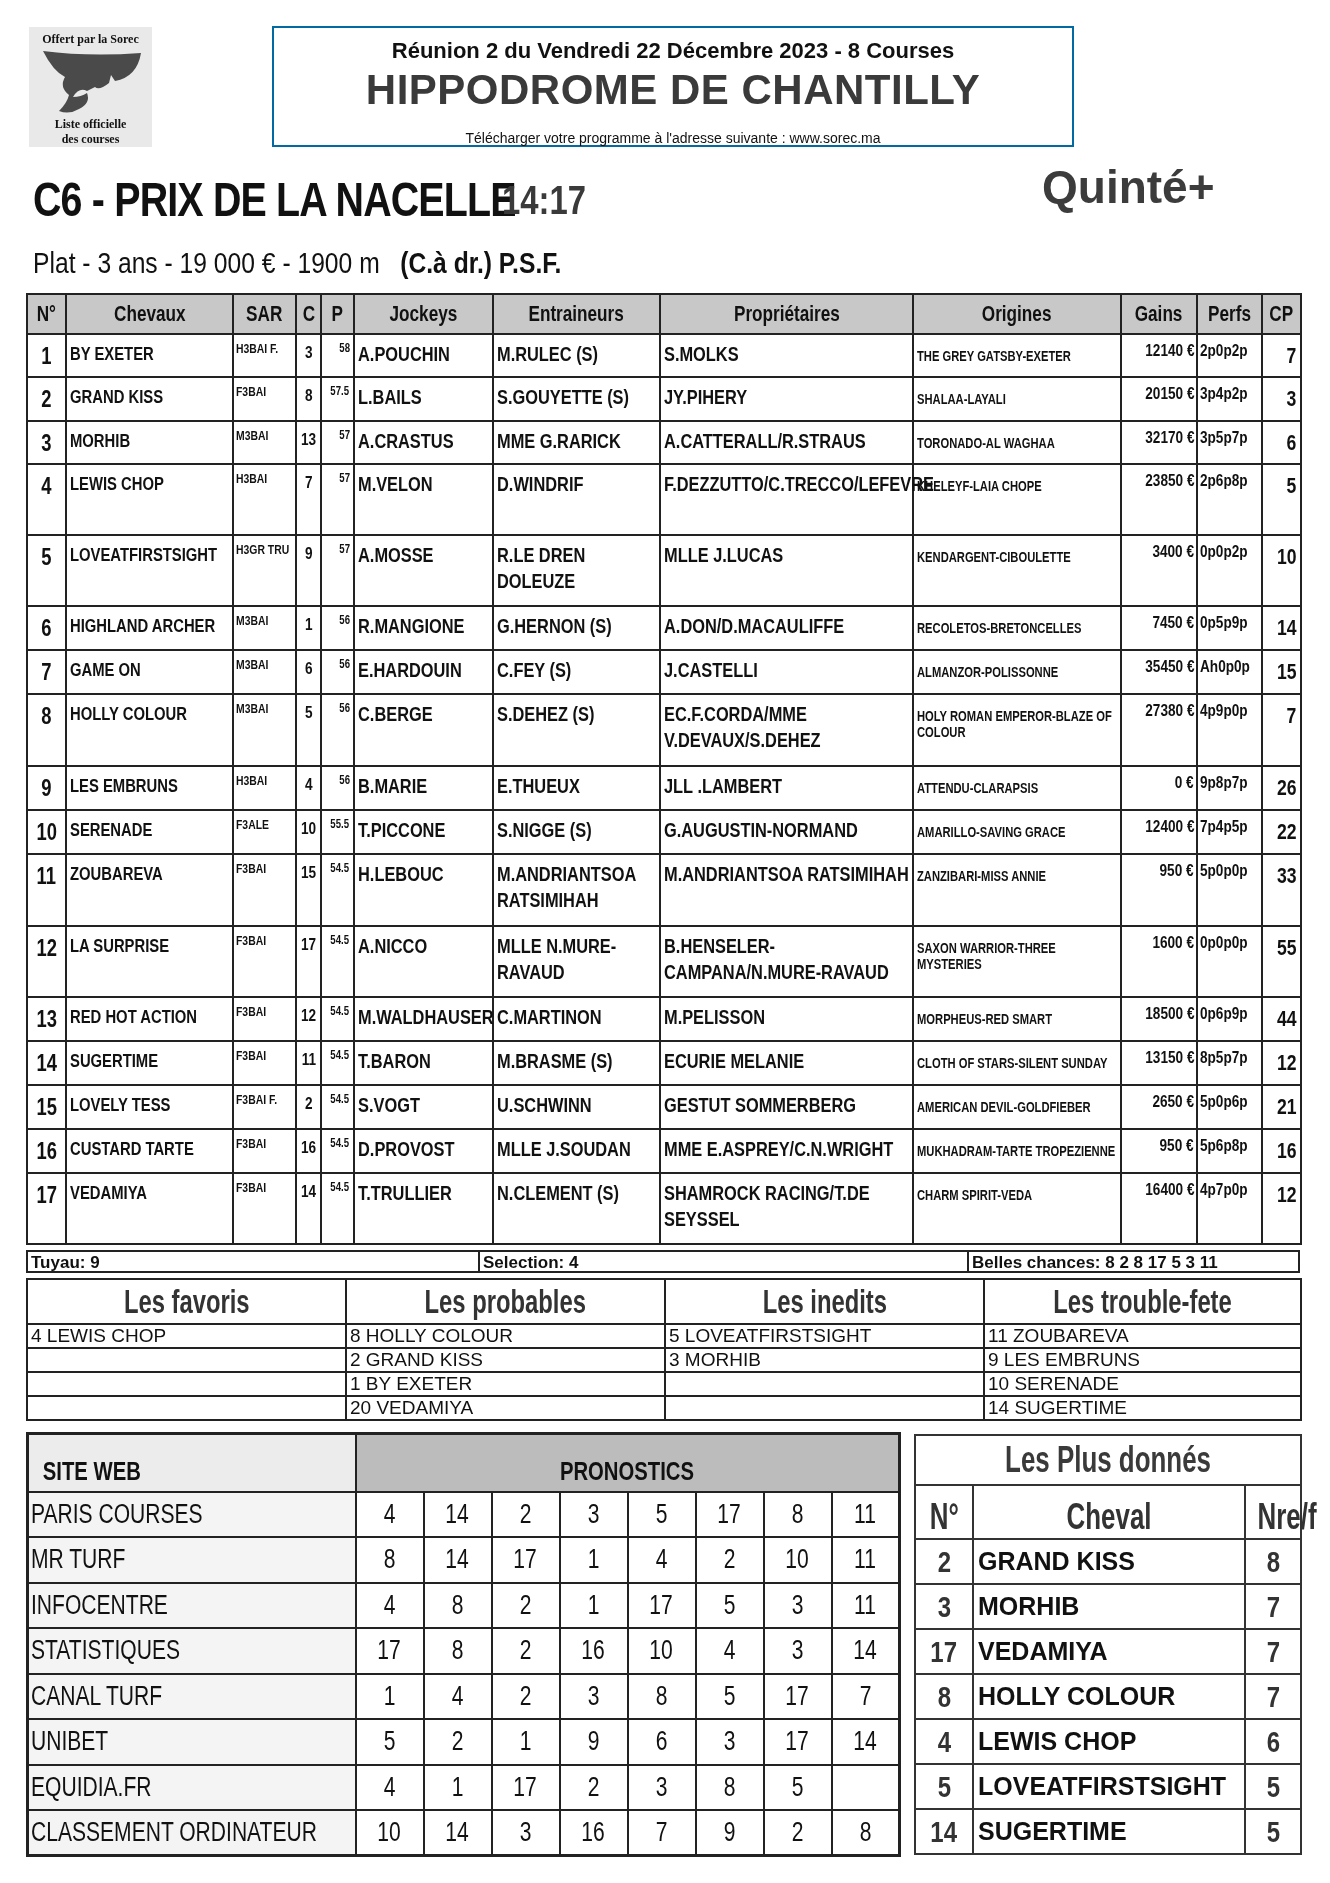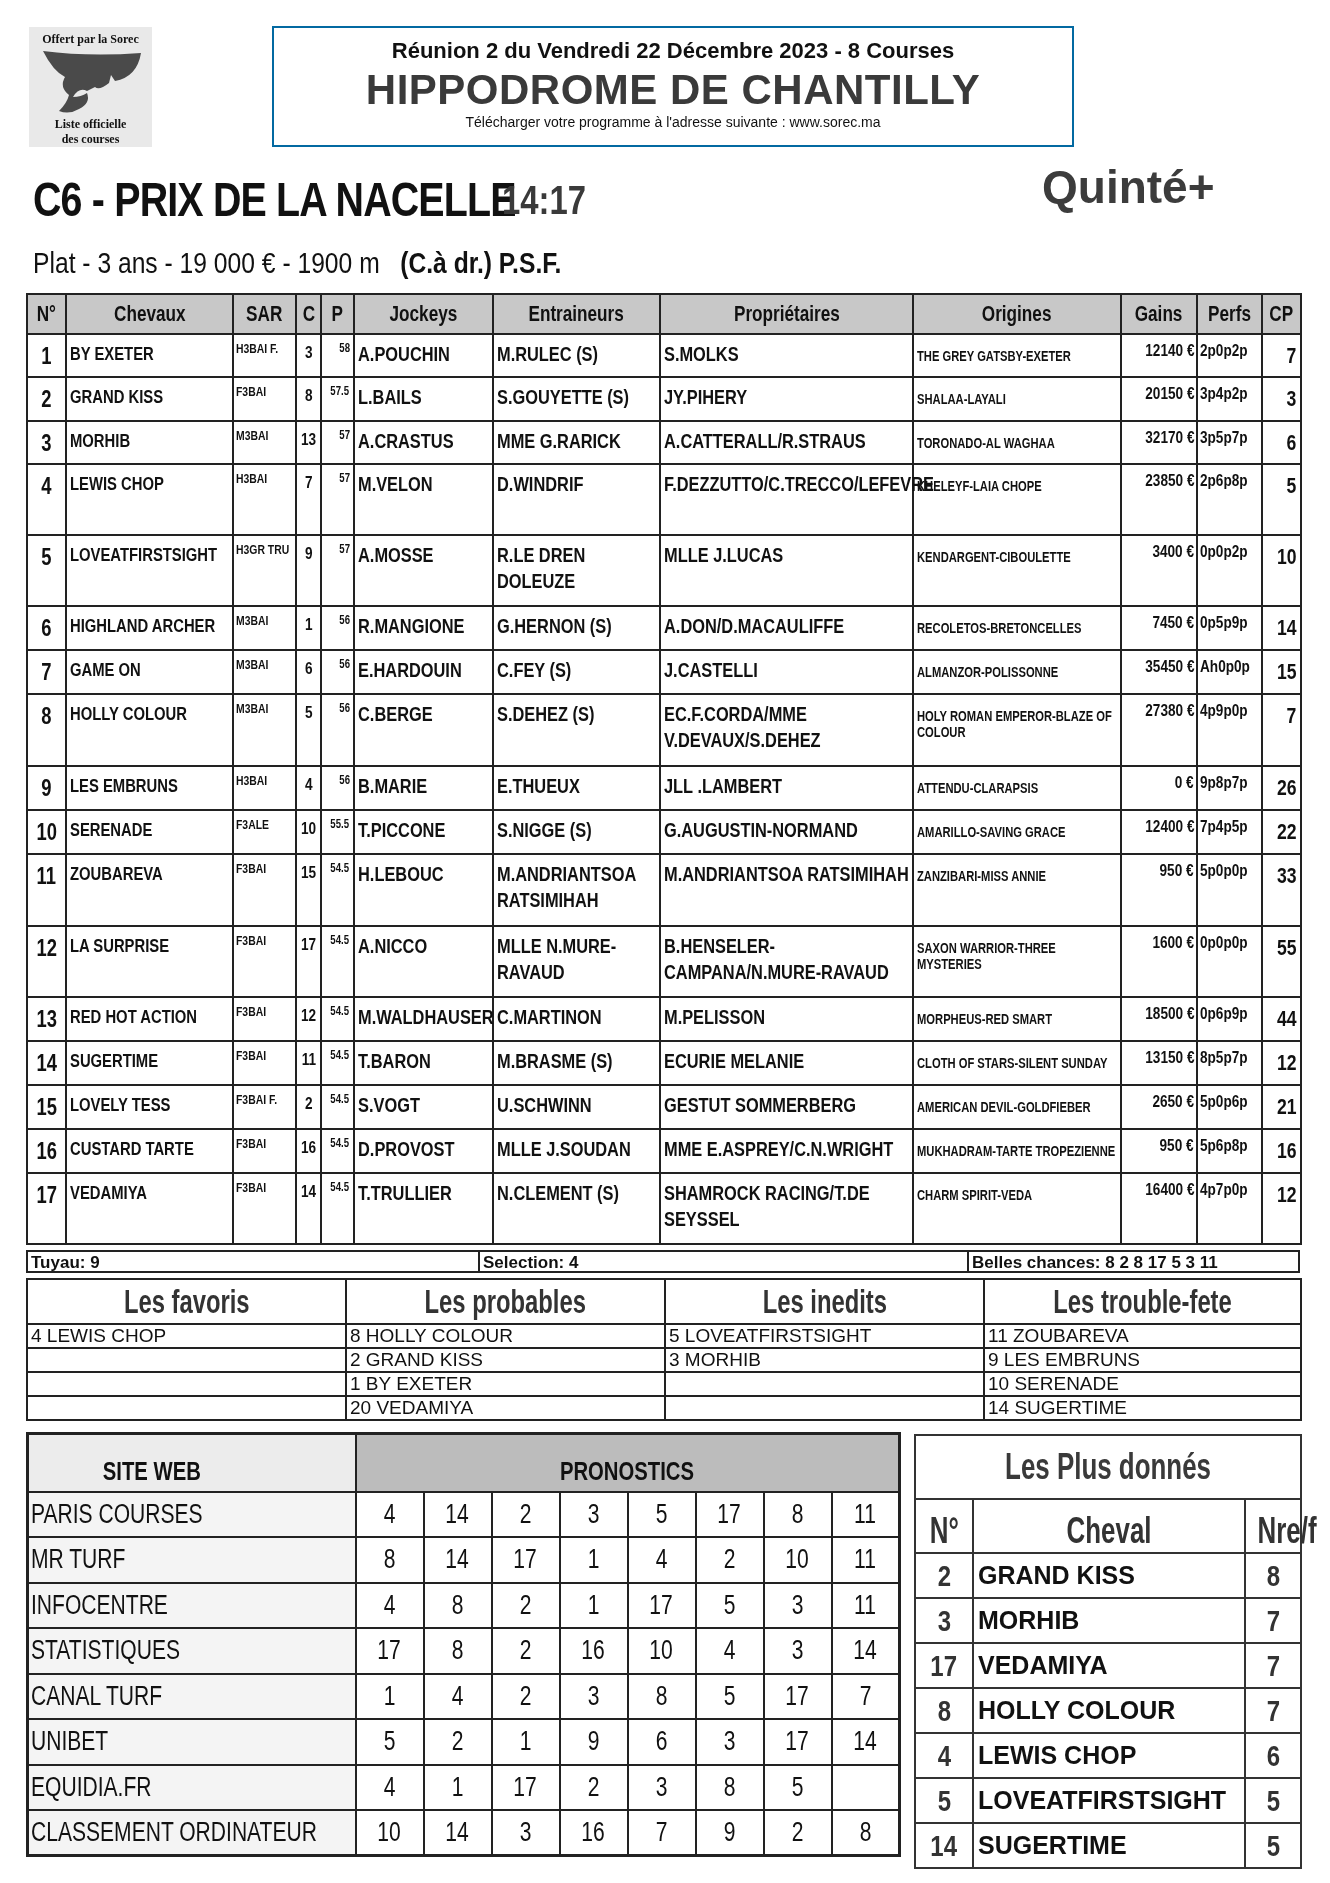--- a/index.html
+++ b/index.html
@@ -8,21 +8,21 @@
 
   .logo { position: absolute; left: 29px; top: 27px; width: 123px; height: 120px; background: #e9e9e9; text-align: center; font-family: "Liberation Serif", serif; }
   .logo .top { font-size: 12px; font-weight: bold; margin-top: 5px; display: block; }
   .logo .shape { position: relative; height: 70px; }
   .logo .bottom { font-size: 12px; font-weight: bold; line-height: 15px; display: block; }
 
   .header-box { position: absolute; left: 272px; top: 26px; width: 1073px; height: 121px; border: 2px solid #0369a1; text-align: center; }
   .header-box { width: 802px; }
   .header-box .reunion { font-weight: bold; font-size: 22px; margin-top: 10px; }
   .header-box .hippo { font-weight: bold; font-size: 42px; color: #3a3a3a; margin-top: 2px; letter-spacing: 0.5px; }
-  .header-box .dl { font-size: 14px; margin-top: 0; }
+  .header-box .dl { font-size: 14px; margin-top: 16px; }
 
   .race-title { position: absolute; left: 33px; top: 172px; font-size: 48px; font-weight: bold; transform: scaleX(0.82); transform-origin: left top; letter-spacing: -1px; white-space: nowrap; }
   .race-time { position: absolute; left: 502px; top: 178px; font-size: 40px; font-weight: bold; color: #3a3a3a; transform: scaleX(0.82); transform-origin: left top; }
   .quinte { position: absolute; left: 1042px; top: 160px; font-size: 46px; font-weight: bold; color: #3c3c3c; }
   .race-sub { position: absolute; left: 33px; top: 247px; font-size: 29px; transform: scaleX(0.85); transform-origin: left top; white-space: nowrap; }
   .race-sub b { font-weight: bold; }
 
   table { border-collapse: collapse; }
   .main-table { position: absolute; left: 26px; top: 293px; width: 1274px; table-layout: fixed; }
   .main-table th, .main-table td { border: 2px solid #222; vertical-align: top; }
@@ -52,30 +52,30 @@
   .info-bar div:last-child { border-right: none; }
 
   .cat-table { position: absolute; left: 26px; top: 1278px; width: 1274px; table-layout: fixed; }
   .cat-table th, .cat-table td { border: 2px solid #222; }
   .cat-table th { height: 45px; font-size: 34px; font-weight: bold; color: #333; }
   .cat-table th span { display: inline-block; transform: scaleX(0.7); }
   .cat-table td { height: 24px; font-size: 19px; font-weight: normal; padding: 0 3px; }
 
   .prono { position: absolute; left: 26px; top: 1432px; width: 872px; table-layout: fixed; border: 3px solid #222; }
   .prono th, .prono td { border: 2px solid #222; }
-  .prono th.site { background: #ececec; height: 58px; font-size: 26px; font-weight: bold; text-align: center; padding-right: 80px; vertical-align: bottom; padding-bottom: 4px; }
+  .prono th.site { background: #ececec; height: 58px; font-size: 26px; font-weight: bold; text-align: left; padding-right: 80px; vertical-align: bottom; padding-bottom: 4px; }
   .prono th.pr { background: #bcbcbc; font-size: 26px; font-weight: bold; vertical-align: bottom; padding-bottom: 4px; }
   .prono th span, .prono td span { display: inline-block; transform: scaleX(0.78); }
   .prono td.name { background: #f4f4f4; font-size: 27px; height: 45.5px; padding-left: 2px; white-space: nowrap; }
   .prono td.name span { transform-origin: left center; }
   .prono td.v { font-size: 27px; text-align: center; background: #fff; }
 
   .plus { position: absolute; left: 914px; top: 1434px; width: 386px; table-layout: fixed; }
   .plus th, .plus td { border: 2px solid #333; }
-  .plus th.title { height: 64px; font-size: 36px; font-weight: bold; color: #3a3a3a; }
+  .plus th.title { height: 50px; font-size: 36px; font-weight: bold; color: #3a3a3a; }
   .plus th.col { height: 54px; font-size: 36px; font-weight: bold; color: #333; vertical-align: bottom; }
   .plus th span { display: inline-block; transform: scaleX(0.72); }
   .plus td { height: 45px; font-weight: bold; }
   .plus td.n { text-align: center; font-size: 30px; color: #333; }
   .plus td.n span, .plus td.f span { display: inline-block; transform: scaleX(0.8); }
   .plus td.h { font-size: 25px; padding-left: 4px; }
   .plus td.f { text-align: center; font-size: 30px; color: #333; }
 </style>
 </head>
 <body>

